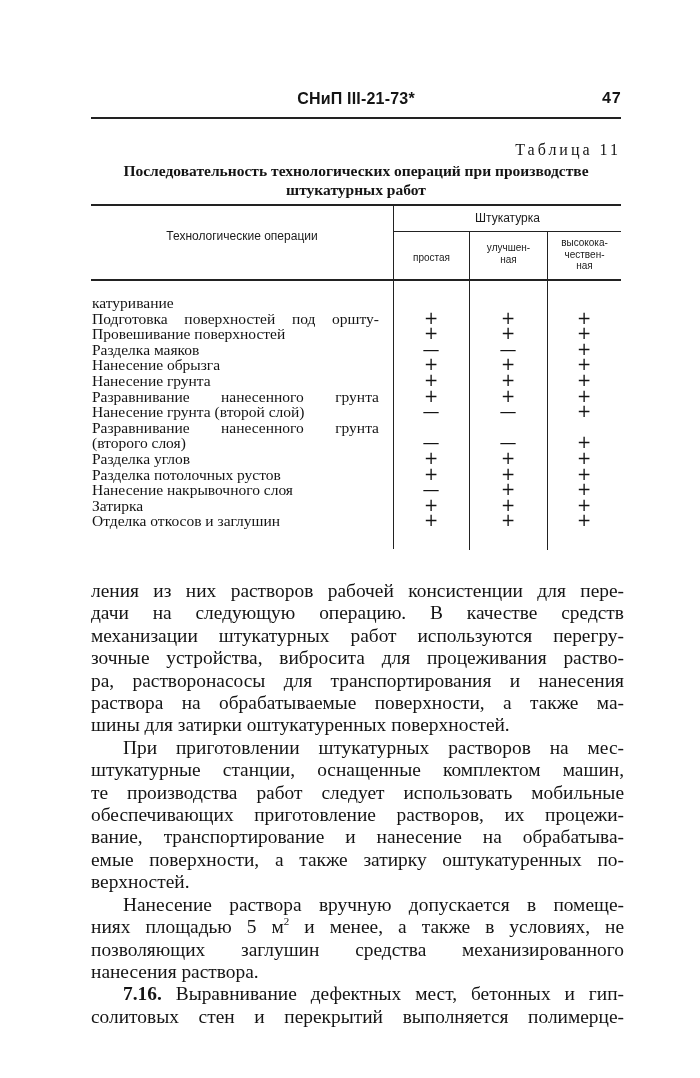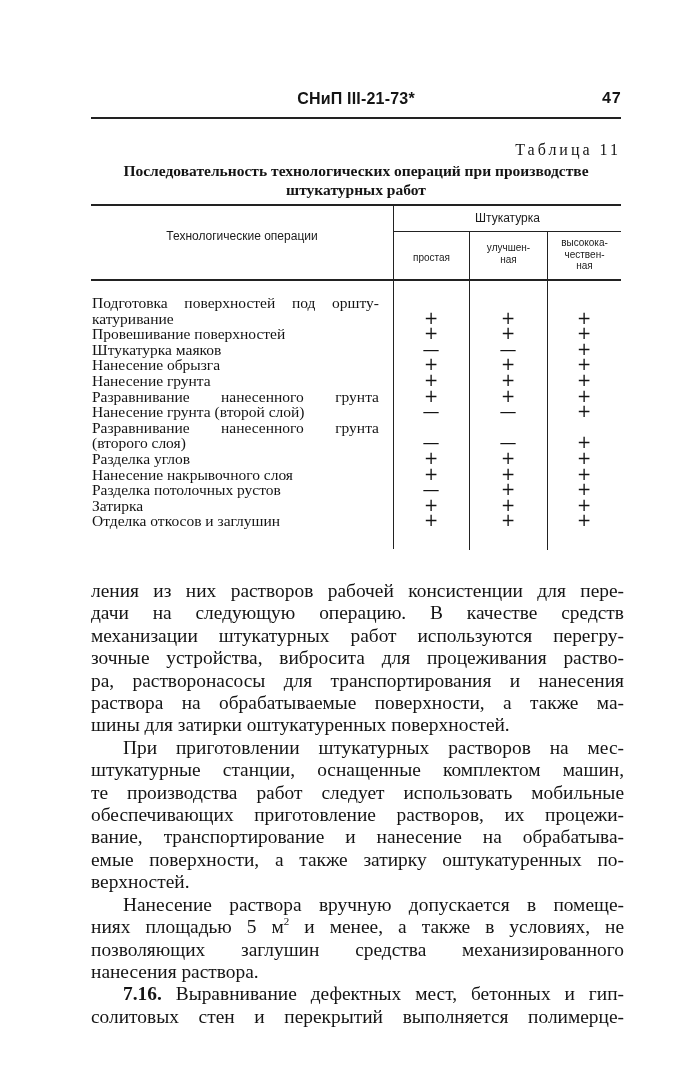--- a/index.html
+++ b/index.html
@@ -77,33 +77,33 @@
       <div>улучшен-</div>
       <div>ная</div>
     </div>
     <div class="th" style="left:457px; width:73px; top:33px; line-height:11.5px;">
       <div>высокока-</div>
       <div>чествен-</div>
       <div>ная</div>
     </div>
 
     <div class="rows">
+      <div class="row-label">катуривание</div>
       <div class="row-label justify">Подготовка поверхностей под оршту-</div>
-      <div class="row-label">катуривание</div>
       <div class="row-label">Провешивание поверхностей</div>
-      <div class="row-label">Штукатурка маяков</div>
+      <div class="row-label">Разделка маяков</div>
       <div class="row-label">Нанесение обрызга</div>
       <div class="row-label">Нанесение грунта</div>
       <div class="row-label justify">Разравнивание нанесенного грунта</div>
       <div class="row-label">Нанесение грунта (второй слой)</div>
       <div class="row-label justify">Разравнивание нанесенного грунта</div>
       <div class="row-label">(второго слоя)</div>
       <div class="row-label">Разделка углов</div>
+      <div class="row-label">Разделка потолочных рустов</div>
       <div class="row-label">Нанесение накрывочного слоя</div>
-      <div class="row-label">Разделка потолочных рустов</div>
       <div class="row-label">Затирка</div>
       <div class="row-label">Отделка откосов и заглушин</div>
     </div>
 
     <div id="marks">
         <div class="mark" style="left: 310px; top: 106.6px;">+</div>
         <div class="mark" style="left: 387px; top: 106.6px;">+</div>
         <div class="mark" style="left: 463px; top: 106.6px;">+</div>
         <div class="mark" style="left: 310px; top: 122.2px;">+</div>
         <div class="mark" style="left: 387px; top: 122.2px;">+</div>

